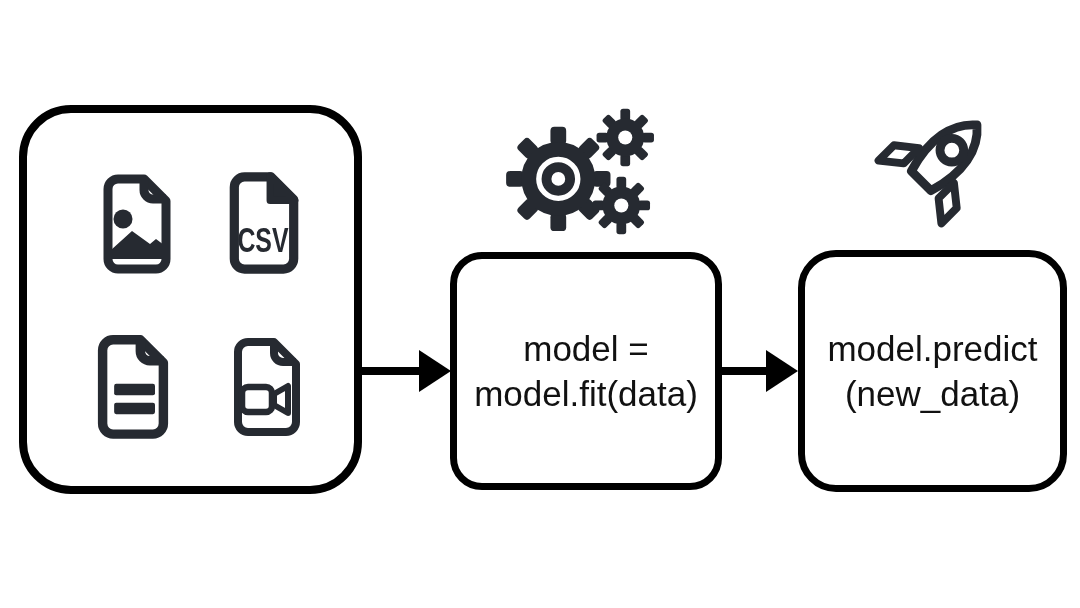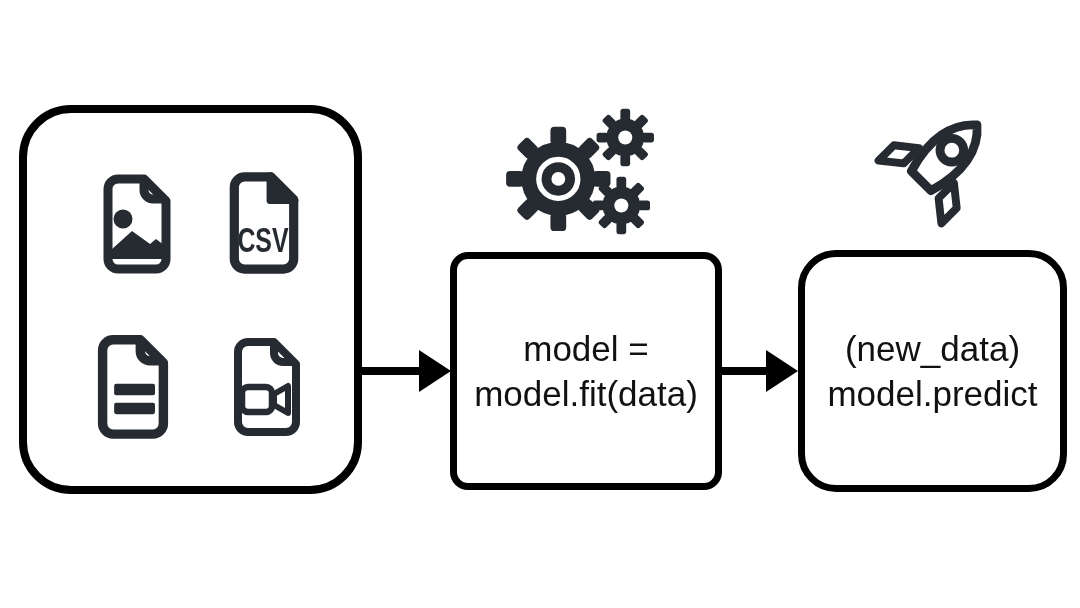--- a/index.html
+++ b/index.html
@@ -11,21 +11,21 @@
     overflow: hidden;
   }
   .canvas { position:absolute; left:5px; top:0; width:1080px; height:608px; }
   .node {
     position:absolute;
     background:#fff;
     border-style:solid;
     border-color: var(--outline, #000);
   }
   #data-sources-node { left:14px; top:105px; width:343px; height:389px; border-width:8px; border-radius:52px; }
-  #train-node   { left:445px; top:252px; width:272px; height:238px; border-width:7px; border-radius:18px; display:flex; align-items:center; justify-content:center; }
+  #train-node   { left:445px; top:252px; width:272px; height:238px; border-width:7px; border-radius:32px; display:flex; align-items:center; justify-content:center; }
   #predict-node { left:793px; top:250px; width:269px; height:242px; border-width:7px; border-radius:38px; display:flex; align-items:center; justify-content:center; }
   .code-label {
     font-size:35px;
     line-height:45px;
     text-align:center;
     color: var(--text, #111);
     letter-spacing:0;
   }
   .icon { position:absolute; color: var(--icon, #262a31); }
   #image-file-icon { left:90px;  top:170px; width:84px;  height:110px; }
@@ -129,18 +129,18 @@
 
   <div class="node" id="train-node">
     <div class="code-label">
       <div>model =</div>
       <div>model.fit(data)</div>
     </div>
   </div>
 
   <div class="node" id="predict-node">
     <div class="code-label">
+      <div>model.predict</div>
       <div>(new_data)</div>
-      <div>model.predict</div>
     </div>
   </div>
 
 </div>
 
 </body></html>

